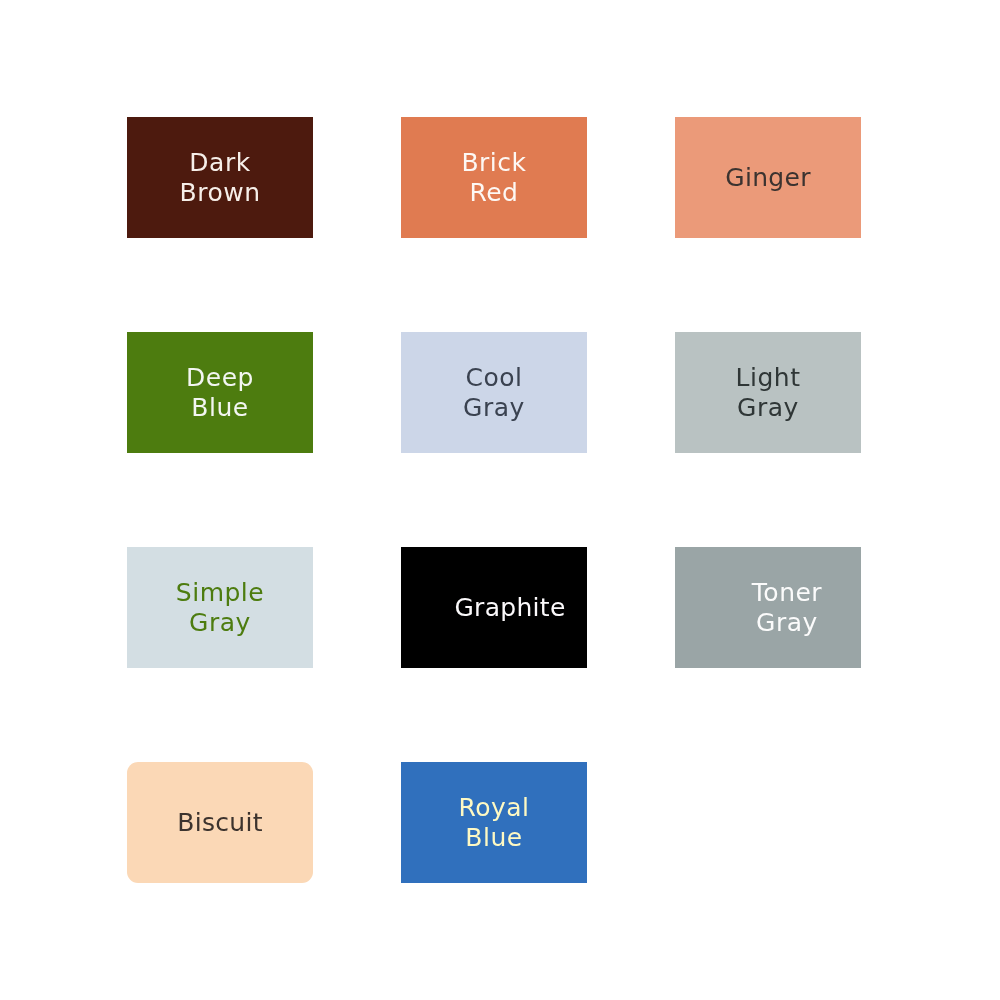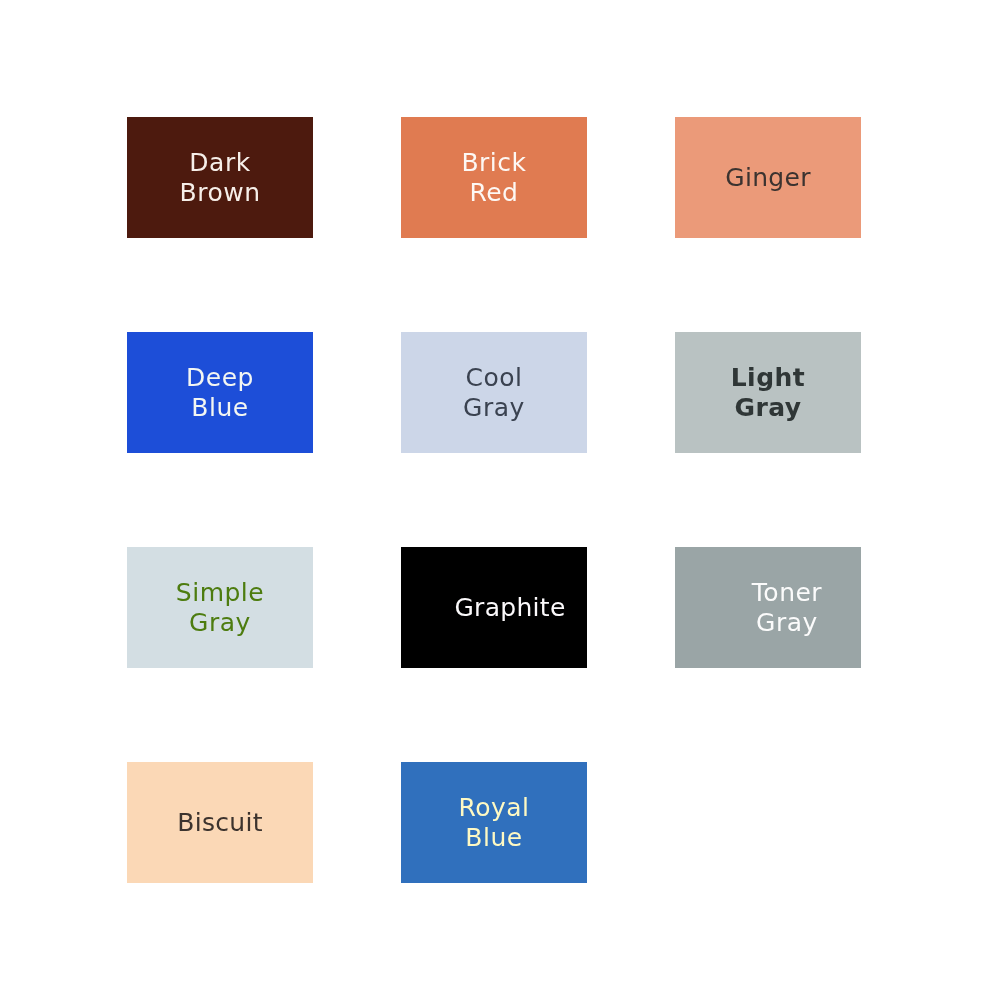--- a/index.html
+++ b/index.html
@@ -68,44 +68,44 @@
         <span class="swatch-label" style="color: rgb(246, 239, 233);">Dark
 Brown</span>
       </div>
       <div class="swatch" style="background: rgb(224, 123, 81);">
         <span class="swatch-label" style="color: rgb(253, 248, 244);">Brick
 Red</span>
       </div>
       <div class="swatch" style="background: rgb(235, 154, 121);">
         <span class="swatch-label tight" style="color: rgb(59, 51, 48);">Ginger</span>
       </div>
-      <div class="swatch" style="background: #1d4ed8;">
+      <div class="swatch" style="background: #4d7c0f;">
         <span class="swatch-label" style="color: rgb(243, 246, 242);">Deep
 Blue</span>
       </div>
       <div class="swatch" style="background: rgb(204, 214, 232);">
         <span class="swatch-label" style="color: rgb(58, 66, 80); text-align: center;">Cool
 Gray</span>
       </div>
       <div class="swatch" style="background: rgb(185, 194, 194);">
-        <span class="swatch-label" style="color: rgb(47, 54, 54); font-weight: bold;">Light
+        <span class="swatch-label" style="color: rgb(47, 54, 54);">Light
 Gray</span>
       </div>
       <div class="swatch" style="background: rgb(211, 222, 227);">
         <span class="swatch-label" style="color: #4d7c0f;">Simple
 Gray</span>
       </div>
       <div class="swatch" style="background: #000000; padding-left: 32px;">
         <span class="swatch-label tight" style="color: rgb(251, 249, 251);">Graphite</span>
       </div>
       <div class="swatch" style="background: rgb(154, 165, 166); padding-left: 38px;">
         <span class="swatch-label" style="color: rgb(251, 251, 251);">Toner
 Gray</span>
       </div>
-      <div class="swatch" style="background: rgb(251, 216, 182);">
+      <div class="swatch" style="background: rgb(251, 216, 182); border-radius: 11px;">
         <span class="swatch-label tight" style="color: rgb(60, 51, 46);">Biscuit</span>
       </div>
       <div class="swatch" style="background: rgb(48, 112, 189);">
         <span class="swatch-label" style="color: #fef9c3;">Royal
 Blue</span>
       </div>
     </div>
 </div>
 
 </body></html>

